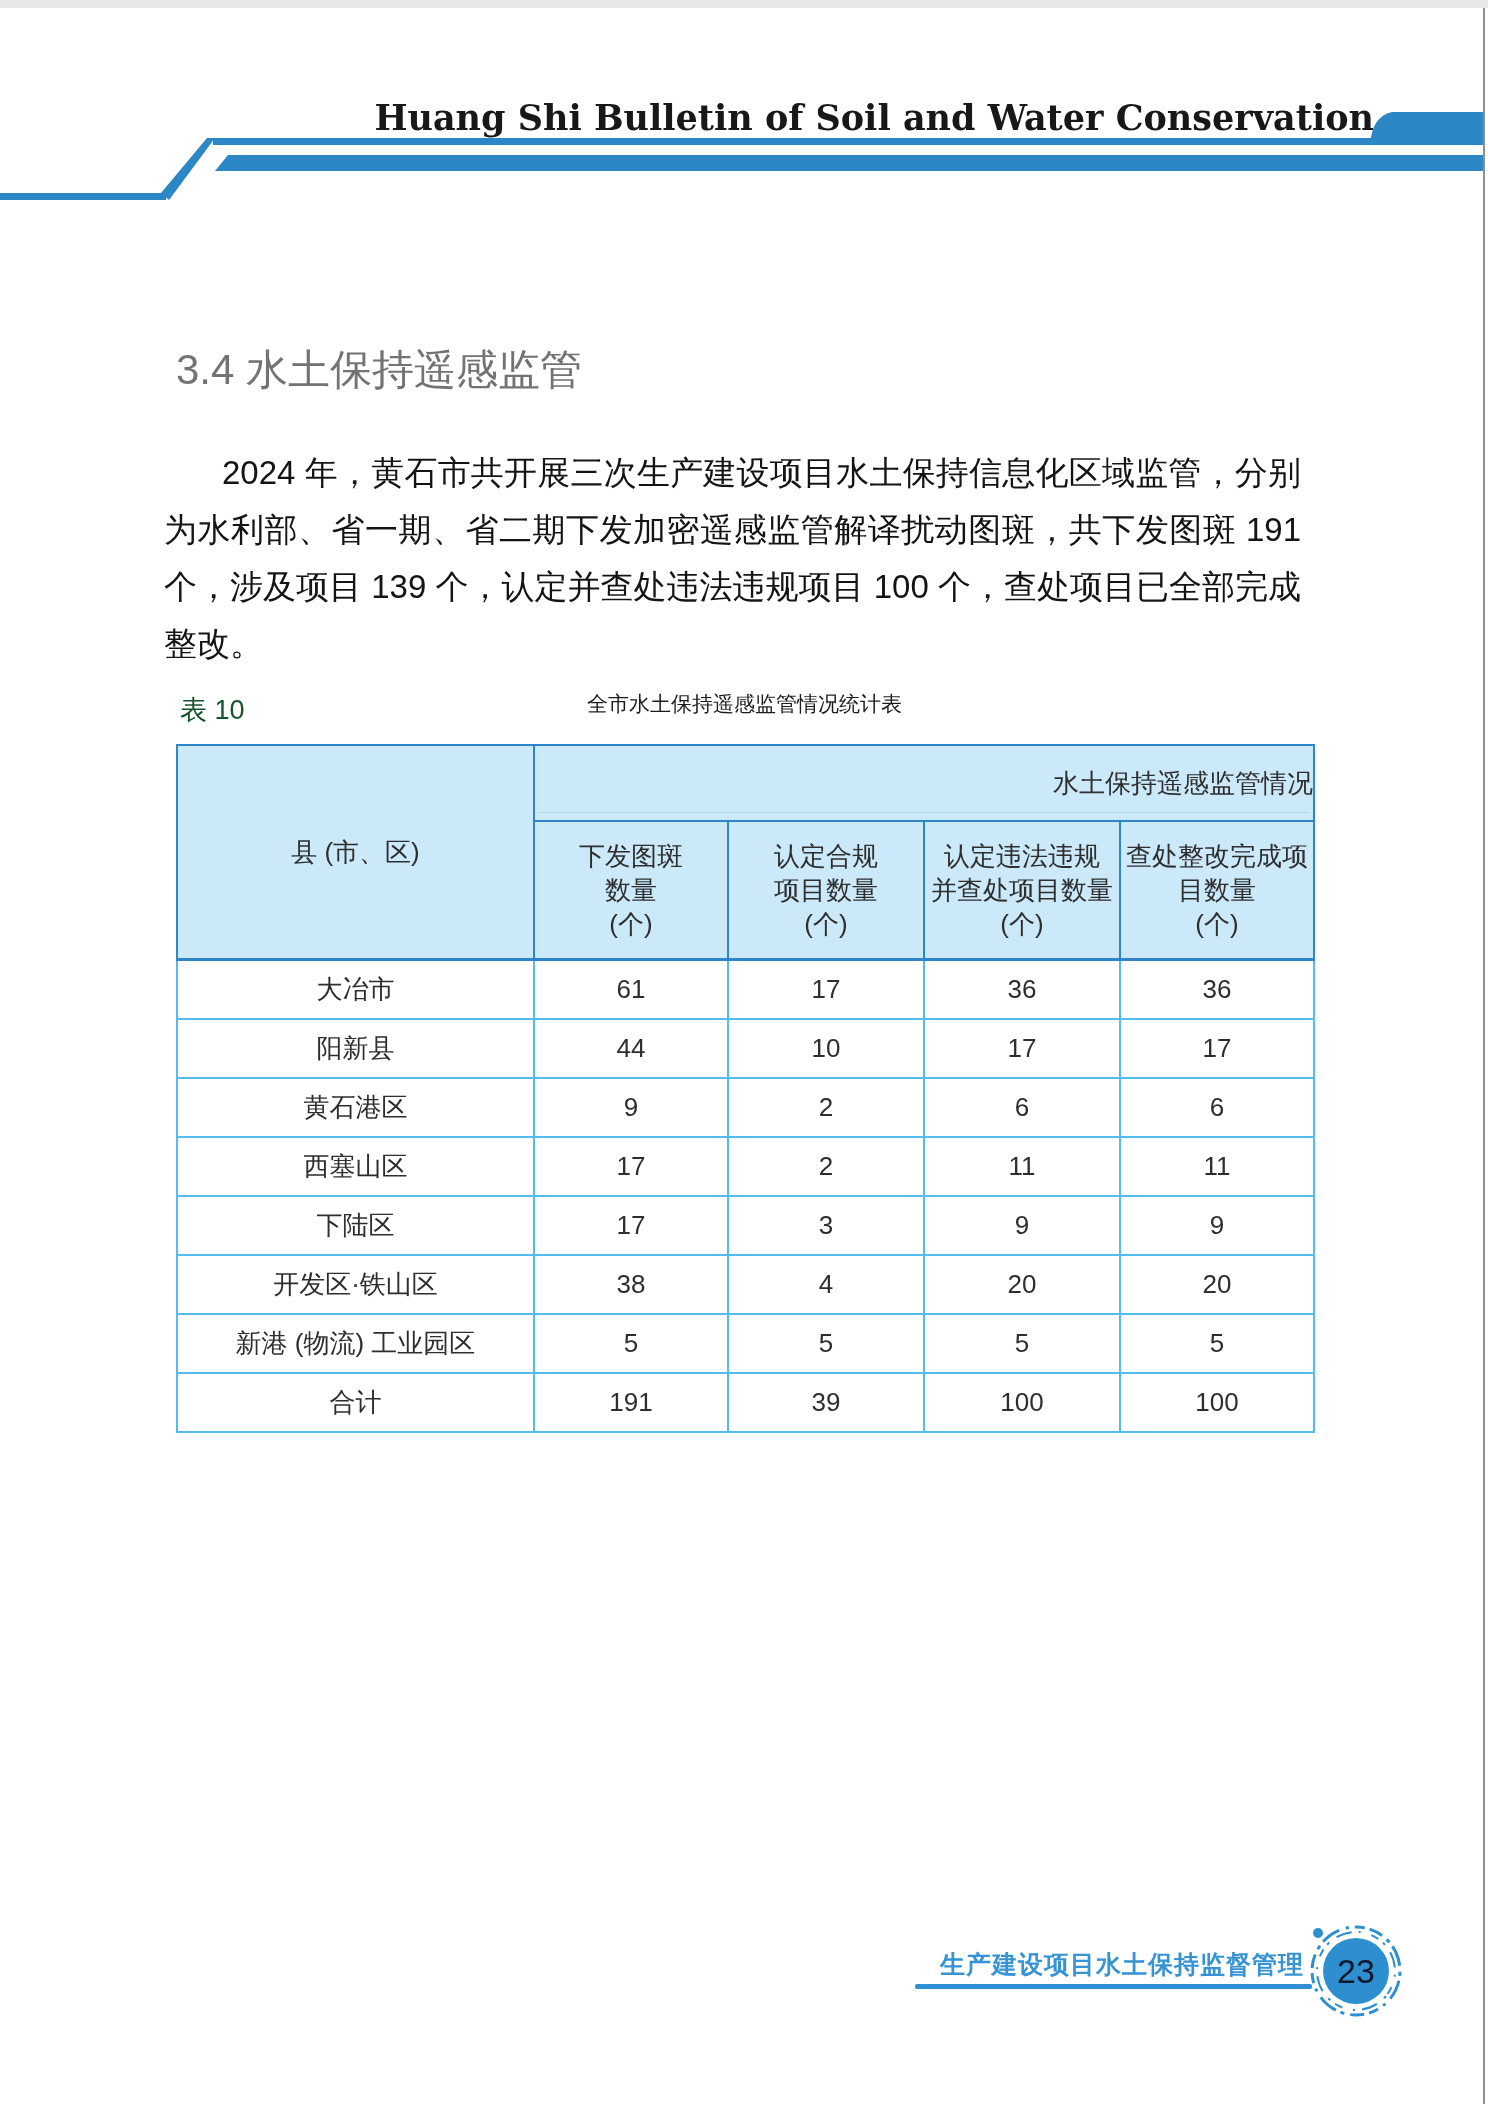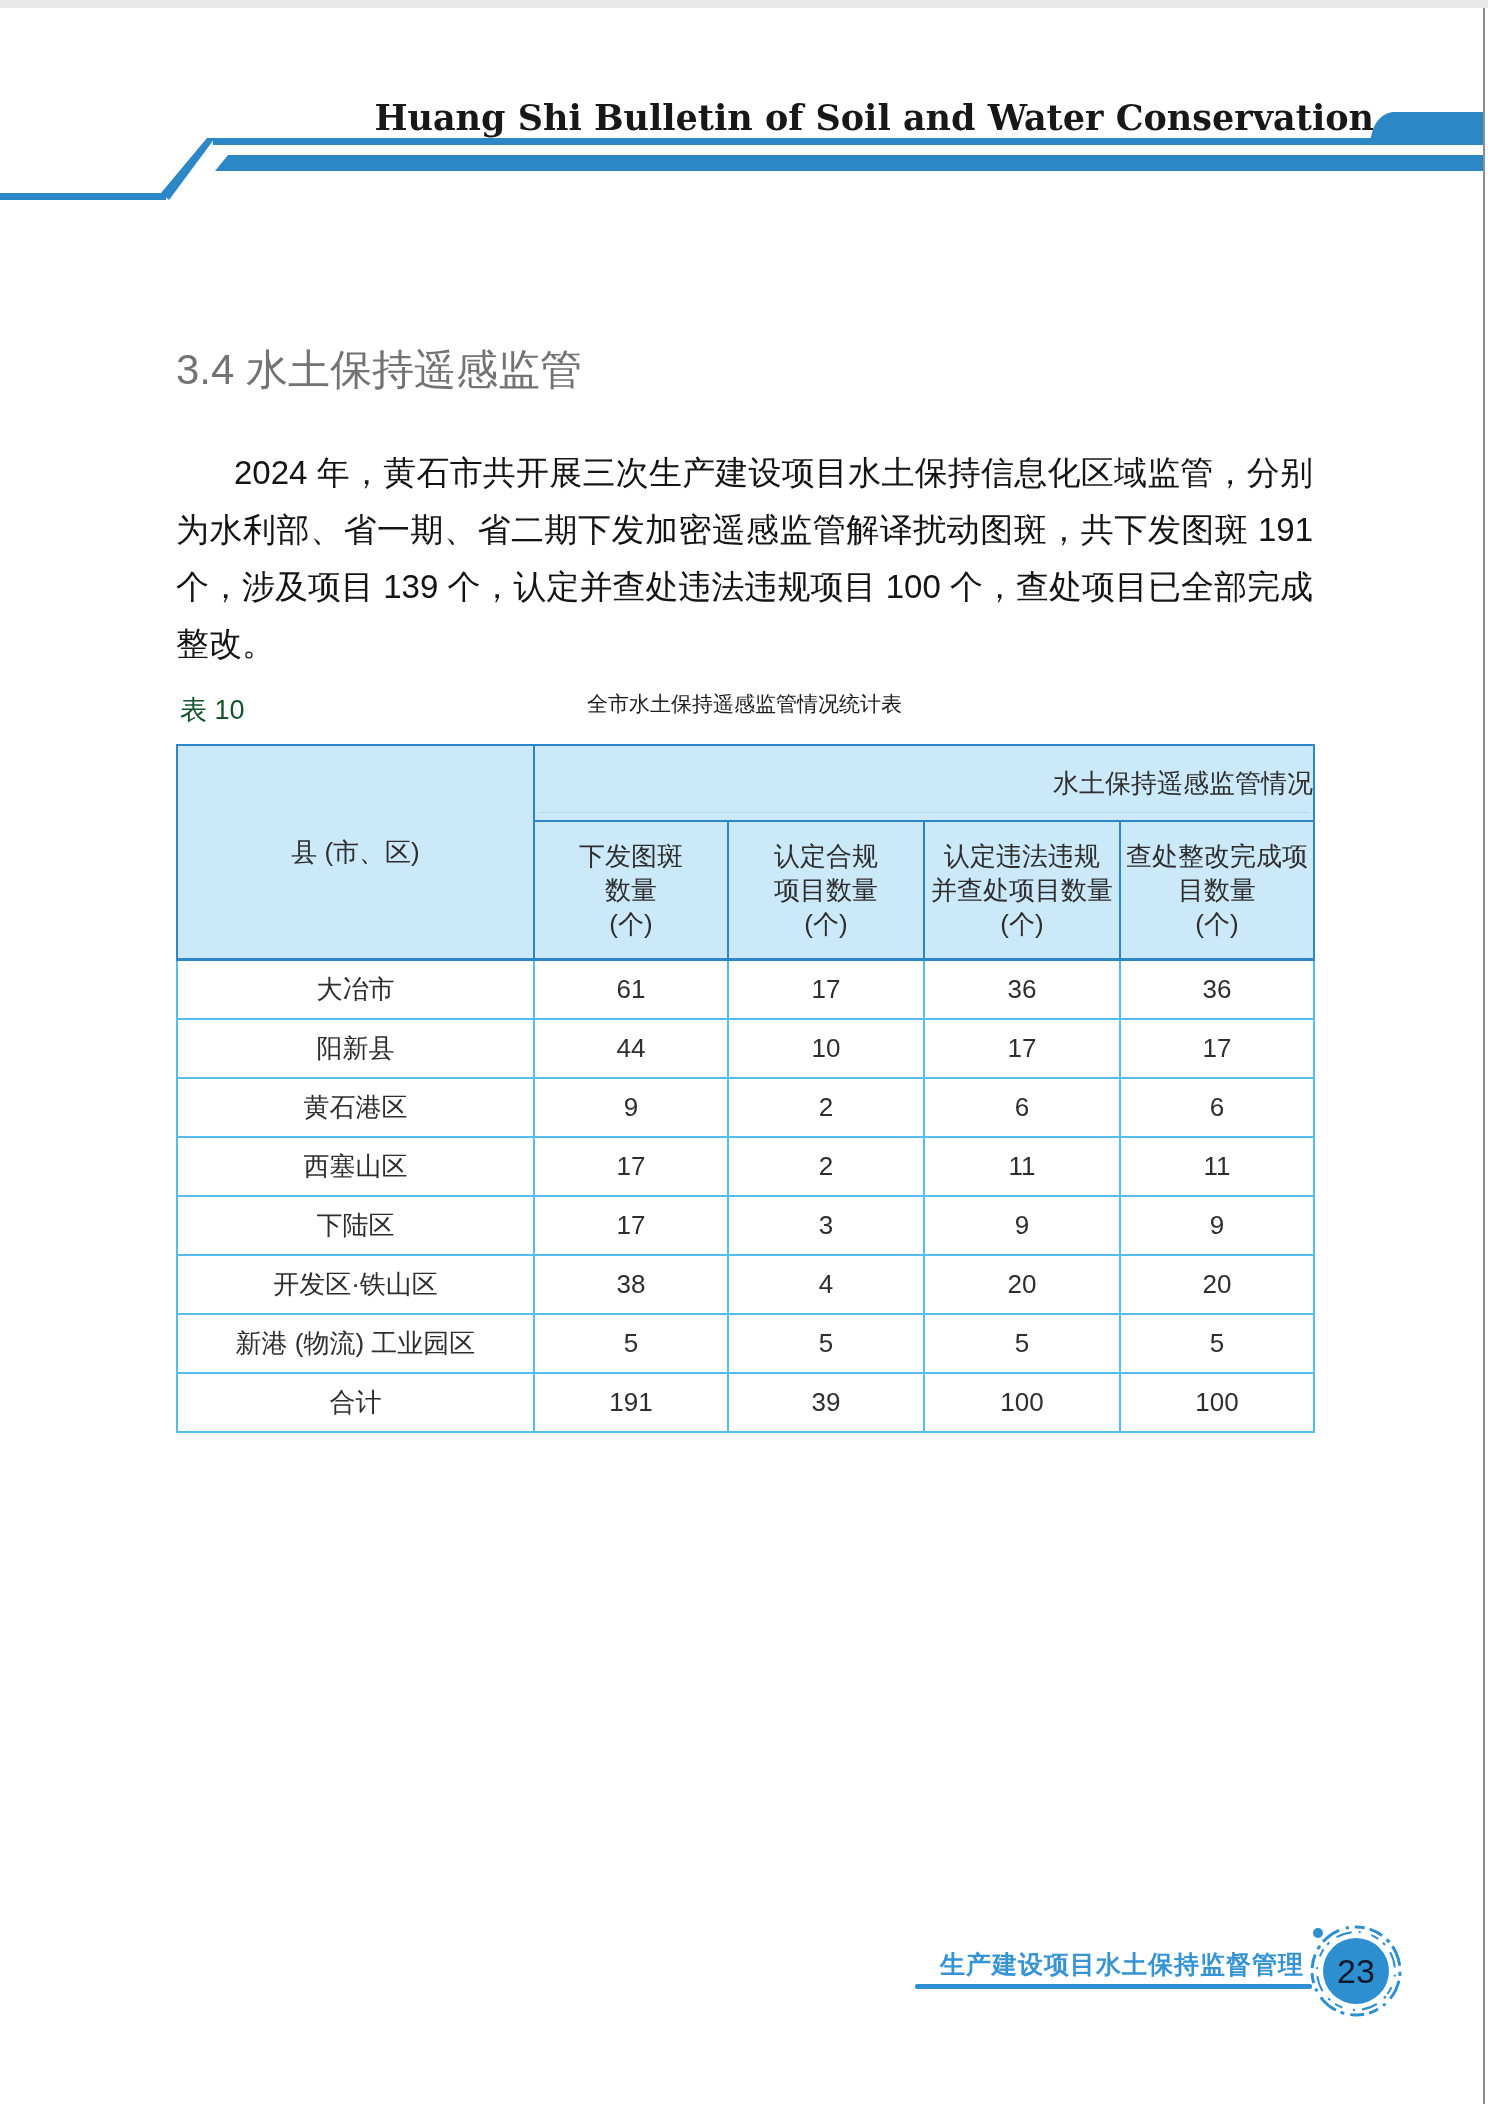--- a/index.html
+++ b/index.html
@@ -20,21 +20,21 @@
     color:#181818;letter-spacing:0px;white-space:nowrap;
   }
   
   .section-heading{
     position:absolute;left:176px;top:336px;
     font-size:42px;line-height:52px;font-weight:500;
     color:#737373;white-space:nowrap;
   }
   
   .body-paragraph{
-    position:absolute;left:176px;top:436px;width:1137px;
+    position:absolute;left:164px;top:436px;width:1137px;
     font-size:33px;line-height:57px;color:#141414;
     text-align:justify;text-indent:58px;
   }
   
   .caption-label{
     position:absolute;left:180px;top:685px;
     font-size:27px;line-height:34px;color:#14532d;white-space:nowrap;
   }
   .caption-title{
     position:absolute;left:176px;top:679px;width:1137px;

